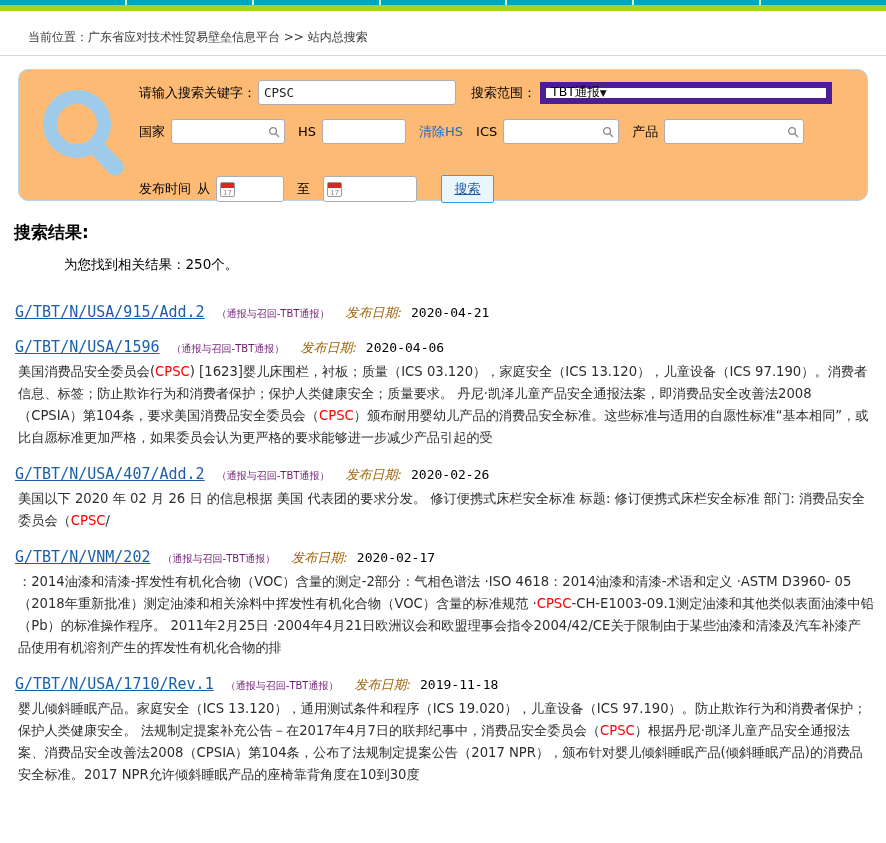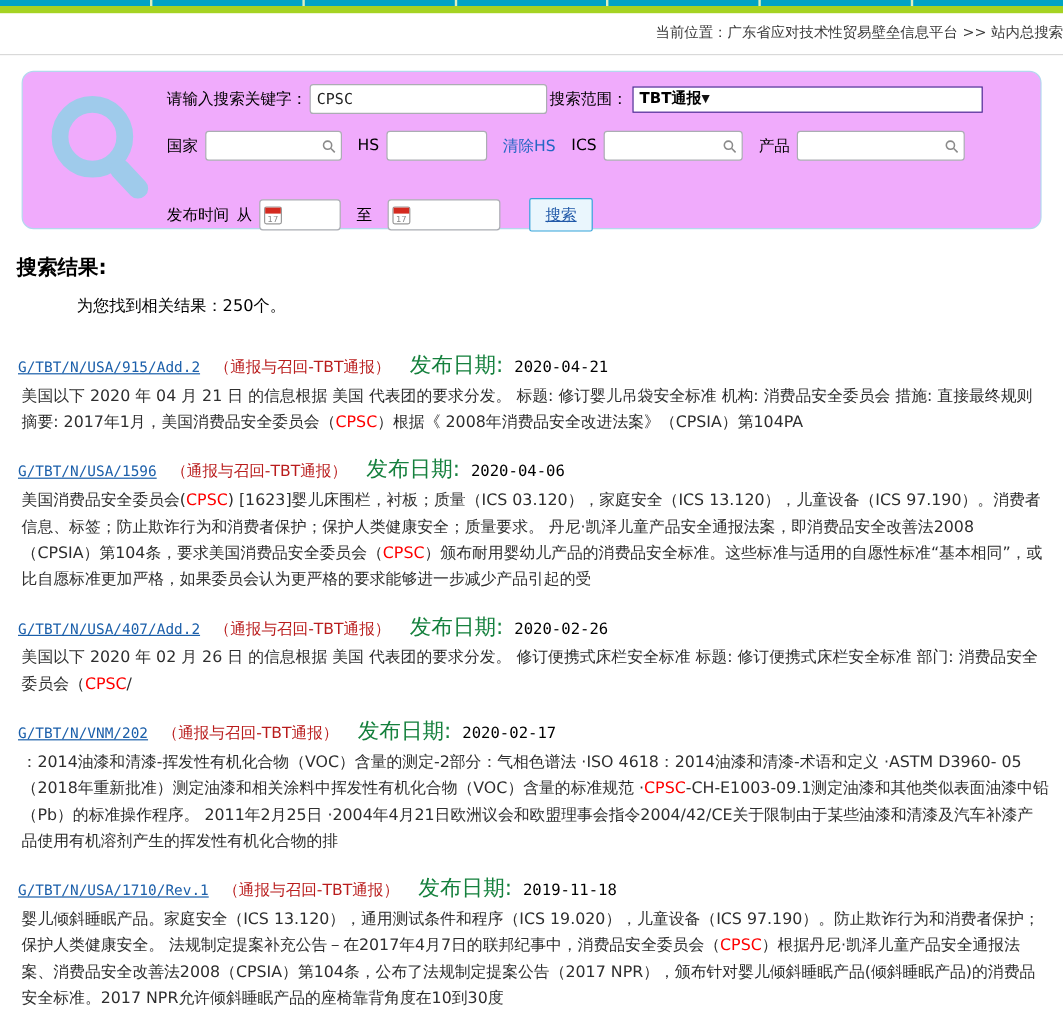--- a/index.html
+++ b/index.html
@@ -10,48 +10,47 @@
     color: #000;
   }
   
   .topbar { display: flex; height: 5px; background: #DCEFC0; }
   .topbar span { flex: 1; background: #00A3C4; margin-right: 2px; }
   .topbar span:last-child { margin-right: 0; }
   .greenbar { height: 6px; background: #A5D322; }
 
   
   .breadcrumb {
-    padding: 8px 0 9px 28px; font-size: 12px; color: #3A3A3A;
+    padding: 18px 0 9px 28px; font-size: 12px; color: #3A3A3A;
     border-bottom: 1px solid #D9D9D9;
-    text-align: right;
   }
 
   
   .search-panel {
     position: relative; margin: 13px 18px 0 18px; height: 132px;
-    background: #f0abfc; border: 1px solid #B3D8EE; border-radius: 10px;
+    background: #fdba74; border: 1px solid #B3D8EE; border-radius: 10px;
   }
   .big-mag { position: absolute; left: 18px; top: 16px; }
   .panel-rows { position: absolute; left: 120px; top: 10px; right: 18px; }
   .row { display: flex; align-items: center; font-size: 13px; }
   .row1 { margin-bottom: 14px; }
   .row2 { margin-bottom: 31px; }
   .row label { white-space: nowrap; }
 
   input.box {
     height: 25px; border: 1px solid #ABADB3; border-radius: 3px;
     background: #fff; font-size: 12.5px; padding: 0 5px;
     font-family: "DejaVu Sans Mono", monospace; color: #222;
   }
   .kw { width: 198px; margin-left: 2px; }
-  .scope-label { margin-left: 2px; margin-right: 4px; }
+  .scope-label { margin-left: 15px; margin-right: 4px; }
   .select {
-    width: 292px; height: 22px; background: #fff; border: 1px solid #4c1d95;
+    width: 292px; height: 22px; background: #fff; border: 6px solid #4c1d95;
     display: flex; align-items: center; 
-    padding: 0 5px; font-size: 12.5px; cursor: default; font-weight: bold;
+    padding: 0 5px; font-size: 12.5px; cursor: default;
   }
   .select .arrow { font-size: 9px; color: #111; }
 
   .lookup { position: relative; display: inline-block; }
   .lookup input.box { padding-right: 18px; }
   .lookup .mag { position: absolute; right: 5px; top: 7px; }
   .w-country input { width: 114px; }
   .w-ics input { width: 116px; }
   .w-product input { width: 140px; }
   .plain input { width: 84px; }
@@ -80,24 +79,24 @@
   }
 
   
   .results-title { font-size: 17px; font-weight: bold; margin: 20px 0 12px 14px; }
   .results-count { font-size: 13.5px; margin: 0 0 28px 64px; }
   .results { margin: 0 12px 0 15px; }
   .result { margin-bottom: 15px; }
   .rhead { margin-bottom: 4px; white-space: nowrap; }
   .rtitle {
     font-family: "DejaVu Sans Mono", "Liberation Mono", monospace;
-    font-size: 12px; color: #1B5FAA; text-decoration: underline;
-  }
-  .rcat { color: #b91c1c; font-size: 13px; margin-left: 7px; }
-  .rdatelabel { color: #15803d; font-size: 18px; margin-left: 11px; }
+    font-size: 15px; color: #1B5FAA; text-decoration: underline;
+  }
+  .rcat { color: #701a75; font-size: 10px; margin-left: 7px; }
+  .rdatelabel { color: #a16207; font-style: italic; font-size: 13px; margin-left: 11px; }
   .rdate { font-family: "DejaVu Sans Mono", monospace; font-size: 13px; color: #000; margin-left: 4px; }
   .rbody { font-size: 13.2px; line-height: 22px; color: #2E2E2E; margin-left: 3px; }
   .rbody .hl { color: #FF0000; }
 </style>
 </head>
 <body>
 
 <div class="topbar">
   <span></span>
     <span></span>
@@ -180,21 +179,20 @@
 <div class="results-count">为您找到相关结果：250个。</div>
 
 <div class="results" id="results">
   <div class="result">
     <div class="rhead">
       <a class="rtitle" href="#">G/TBT/N/USA/915/Add.2</a>
       <span class="rcat">（通报与召回-TBT通报）</span>
       <span class="rdatelabel">发布日期:</span>
       <span class="rdate">2020-04-21</span>
     </div>
-    <div class="rbody"><span>美国以下 2020 年 04 月 21 日 的信息根据 美国 代表团的要求分发。 标题: 修订婴儿吊袋安全标准 机构: 消费品安全委员会 措施: 直接最终规则 摘要: 2017年1月，美国消费品安全委员会（</span><span class="hl">CPSC</span><span>）根据《 2008年消费品安全改进法案》（CPSIA）第104PA</span></div>
   </div>
 
   <div class="result">
     <div class="rhead">
       <a class="rtitle" href="#">G/TBT/N/USA/1596</a>
       <span class="rcat">（通报与召回-TBT通报）</span>
       <span class="rdatelabel">发布日期:</span>
       <span class="rdate">2020-04-06</span>
     </div>
     <div class="rbody"><span>美国消费品安全委员会(</span><span class="hl">CPSC</span><span>) [1623]婴儿床围栏，衬板；质量（ICS 03.120），家庭安全（ICS 13.120），儿童设备（ICS 97.190）。消费者信息、标签；防止欺诈行为和消费者保护；保护人类健康安全；质量要求。 丹尼·凯泽儿童产品安全通报法案，即消费品安全改善法2008（CPSIA）第104条，要求美国消费品安全委员会（</span><span class="hl">CPSC</span><span>）颁布耐用婴幼儿产品的消费品安全标准。这些标准与适用的自愿性标准“基本相同”，或比自愿标准更加严格，如果委员会认为更严格的要求能够进一步减少产品引起的受</span></div>

